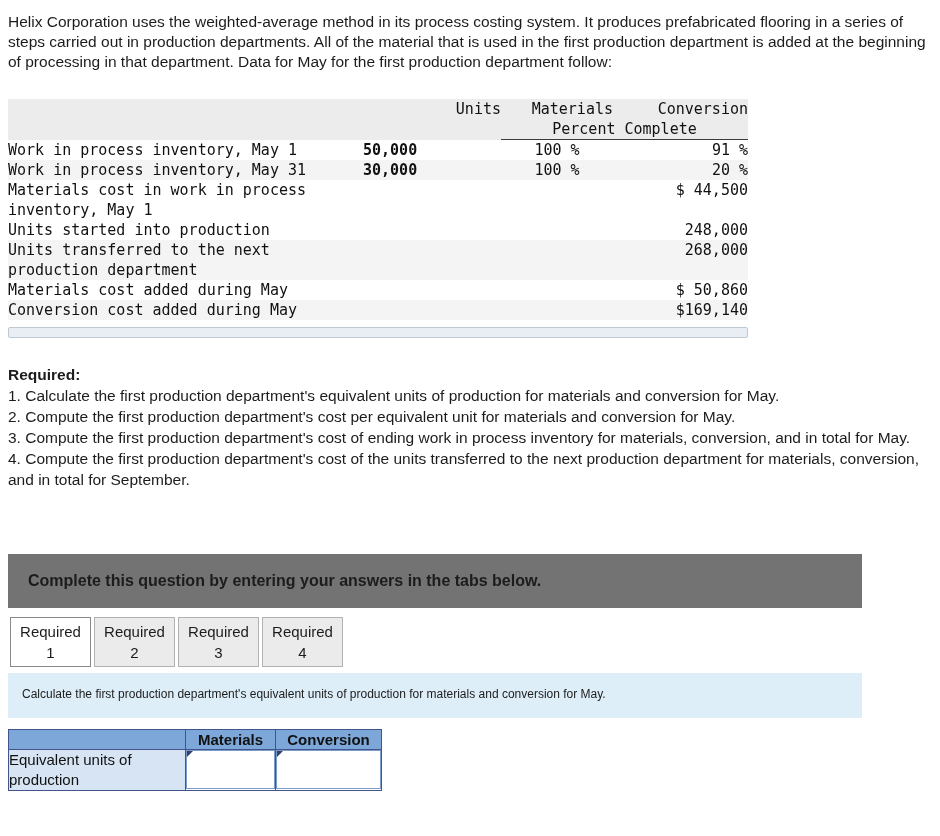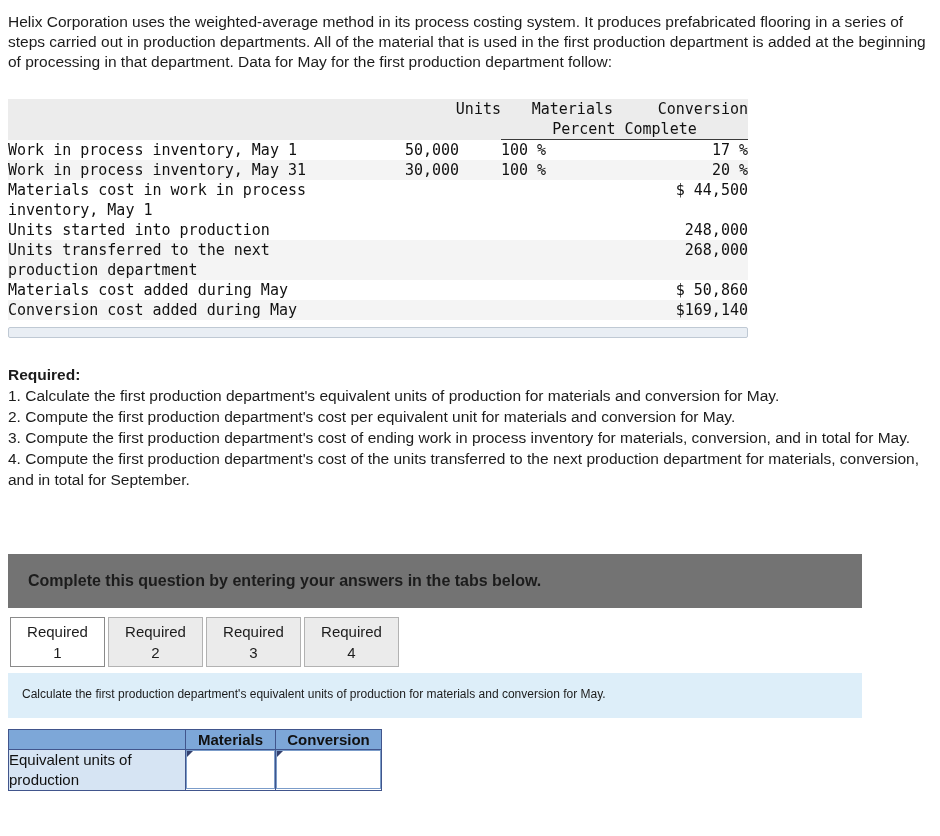--- a/index.html
+++ b/index.html
@@ -40,22 +40,22 @@
   td.group-hdr {
     text-align: center;
     border-bottom: 1.5px solid #3a3a3a;
     padding-top: 2px;
   }
   td.h-units { text-align: right; padding-right: 8px; }
   td.h-mat   { text-align: right; padding-right: 10px; }
   td.h-conv  { text-align: right; padding-right: 2px; }
 
   td.lbl { padding-left: 6px; }
-  td.units { text-align: center; padding-right: 8px; }
-  td.pct-mat  { text-align: left; padding-right: 40px; }
+  td.units { text-align: left; padding-right: 8px; font-weight: bold; }
+  td.pct-mat  { text-align: center; padding-right: 40px; }
   td.pct-conv { text-align: right; padding-right: 26px; }
   td.amount { text-align: right; padding-right: 70px; }
   tr.stripe { background: #f4f4f4; }
 
   .hscroll {
     margin-top: 7px;
     width: 740px;
     height: 11px;
     background: #e9eef4;
     border: 1px solid #bfc9d4;
@@ -73,21 +73,21 @@
     width: 854px;
     background: #737373;
     padding: 18px 16px 18px 20px;
     font-weight: bold;
     font-size: 16px;
   }
 
   
   .tabs { margin-top: 9px; display: flex; gap: 3px; margin-left: 2px; }
   .tab {
-    width: 95px;
+    width: 81px;
     background: #ebebeb;
     border: 1px solid #b2b2b2;
     text-align: center;
     font-size: 15px;
     line-height: 21px;
     padding: 3px 0;
     cursor: pointer;
     user-select: none;
   }
   .tab.active {
@@ -180,21 +180,21 @@
         <tr class="hdr">
           <td></td>
           <td></td>
           <td class="group-hdr" colspan="2">Percent Complete</td>
         </tr>
 
         <tr>
           <td class="lbl">Work in process inventory, May 1</td>
           <td class="units">50,000</td>
           <td class="pct-mat">100 %</td>
-          <td class="pct-conv">17 %</td>
+          <td class="pct-conv">91 %</td>
         </tr>
         <tr class="stripe">
           <td class="lbl">Work in process inventory, May 31</td>
           <td class="units">30,000</td>
           <td class="pct-mat">100 %</td>
           <td class="pct-conv">20 %</td>
         </tr>
         <tr>
           <td class="lbl">Materials cost in work in process inventory, May 1</td>
           <td class="amount" colspan="3">$ 44,500</td>

